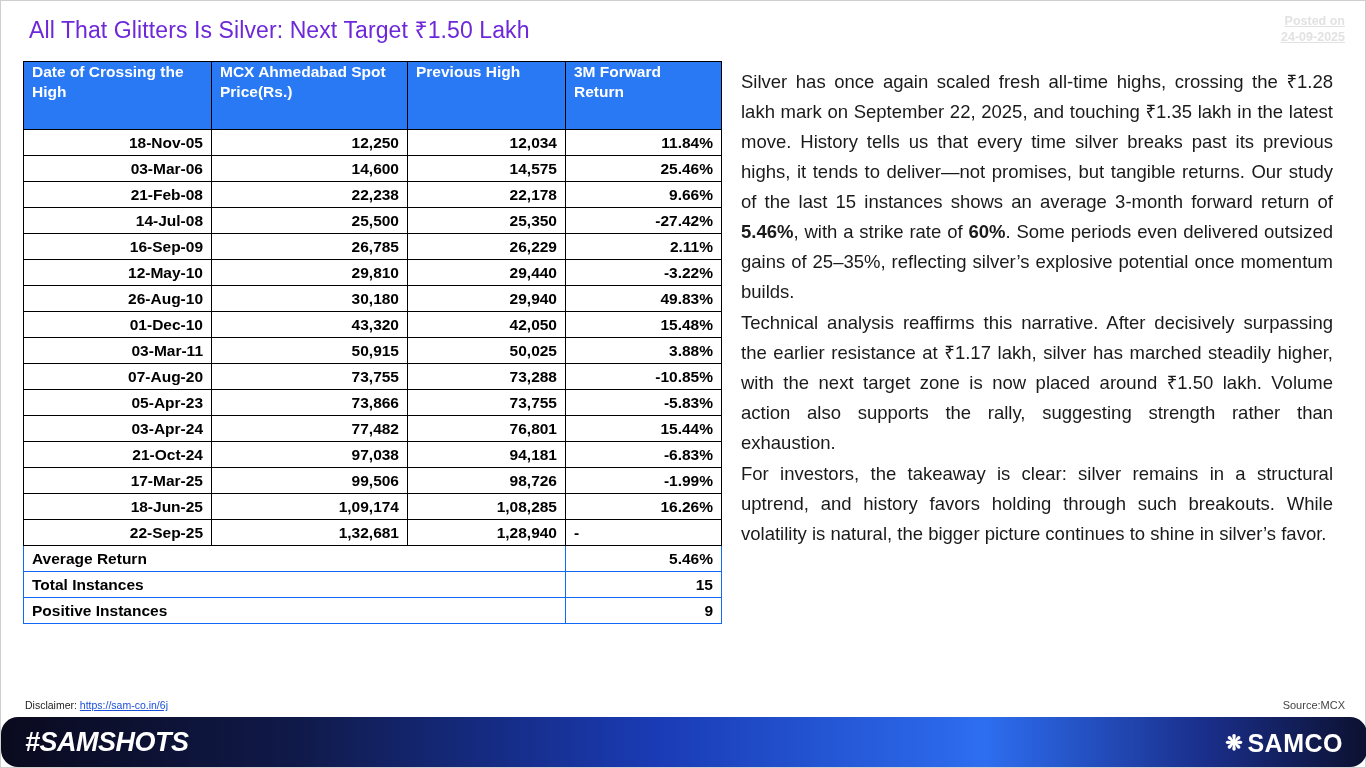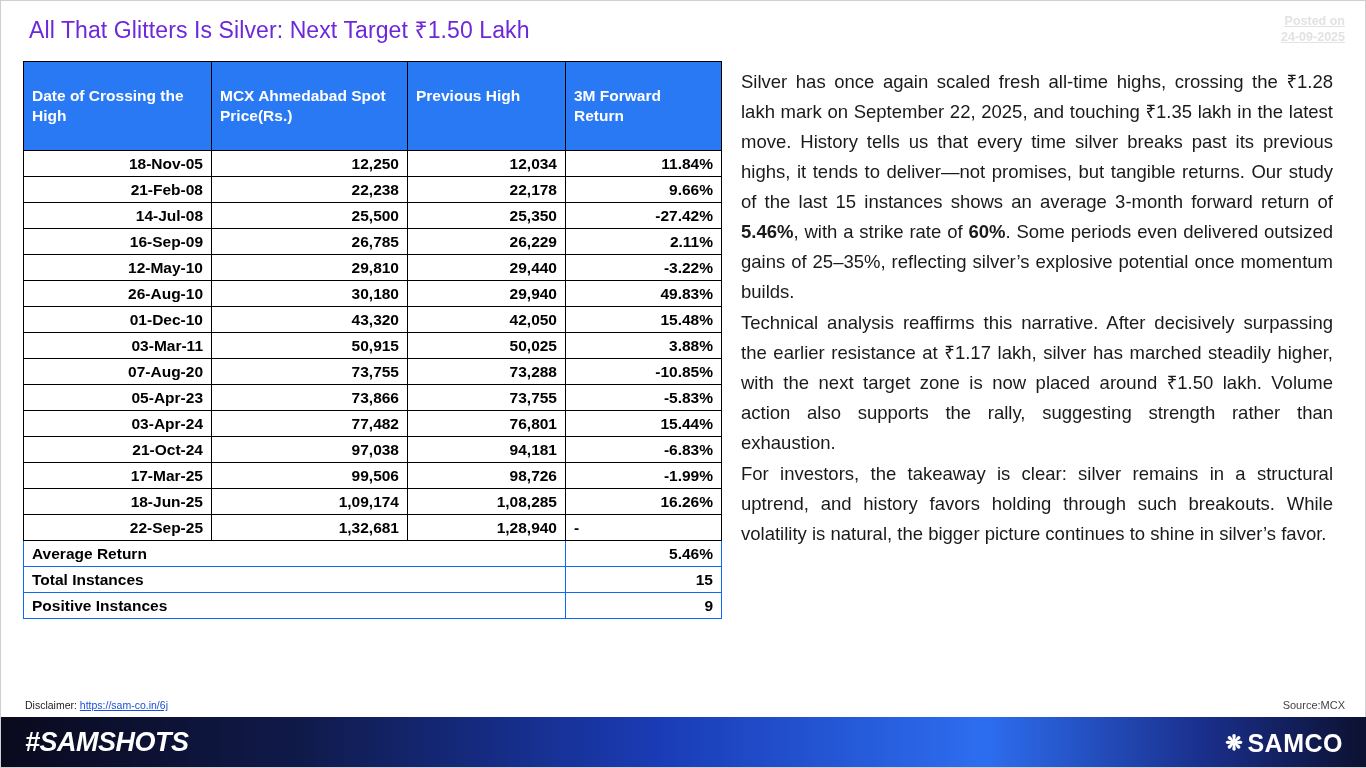--- a/index.html
+++ b/index.html
@@ -62,21 +62,21 @@
   }
   table.data thead th {
     background: #2979f5;
     color: #ffffff;
     font-weight: bold;
     text-align: left;
     vertical-align: top;
     font-size: 15.5px;
     line-height: 20px;
     height: 68px;
-    padding: 24px 8px;
+    padding: 0 8px;
   }
   table.data tbody td {
     background: #ffffff;
     color: #000000;
     font-weight: bold;
     text-align: right;
   }
   td.c0 { text-align: right; }
   td.c3 { text-align: right; }
   td.c3.dash { text-align: left; }
@@ -132,20 +132,21 @@
     color: #444;
   }
 
   .footer-bar {
     position: absolute;
     left: 0;
     bottom: 0;
     width: 1366px;
     height: 50px;
     background: linear-gradient(90deg, #0a0a1e 0%, #101a4a 22%, #1a3bb5 48%, #2d6ef0 72%, #1a2f8c 88%, #0c1130 100%);
+    border-radius: 17px;
   }
   .hashtag {
     position: absolute;
     left: 24px;
     top: 10px;
     color: #ffffff;
     font-size: 27px;
     font-weight: bold;
     font-style: italic;
     letter-spacing: -0.5px;
@@ -196,20 +197,26 @@
         </tr>
       </thead>
       <tbody id="table-body">
           <tr>
             <td class="c0">18-Nov-05</td>
             <td class="c1">12,250</td>
             <td class="c2">12,034</td>
             <td class="c3">11.84%</td>
           </tr>
           <tr>
+            <td class="c0">03-Mar-06</td>
+            <td class="c1">14,600</td>
+            <td class="c2">14,575</td>
+            <td class="c3">25.46%</td>
+          </tr>
+          <tr>
             <td class="c0">21-Feb-08</td>
             <td class="c1">22,238</td>
             <td class="c2">22,178</td>
             <td class="c3">9.66%</td>
           </tr>
           <tr>
             <td class="c0">14-Jul-08</td>
             <td class="c1">25,500</td>
             <td class="c2">25,350</td>
             <td class="c3">-27.42%</td>

